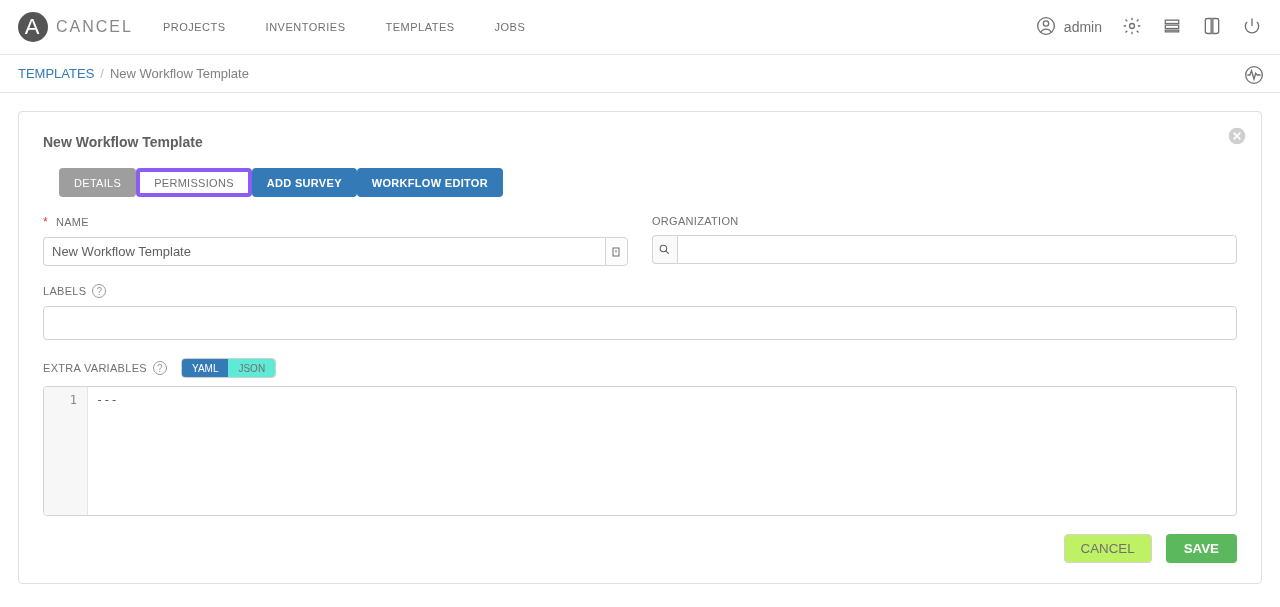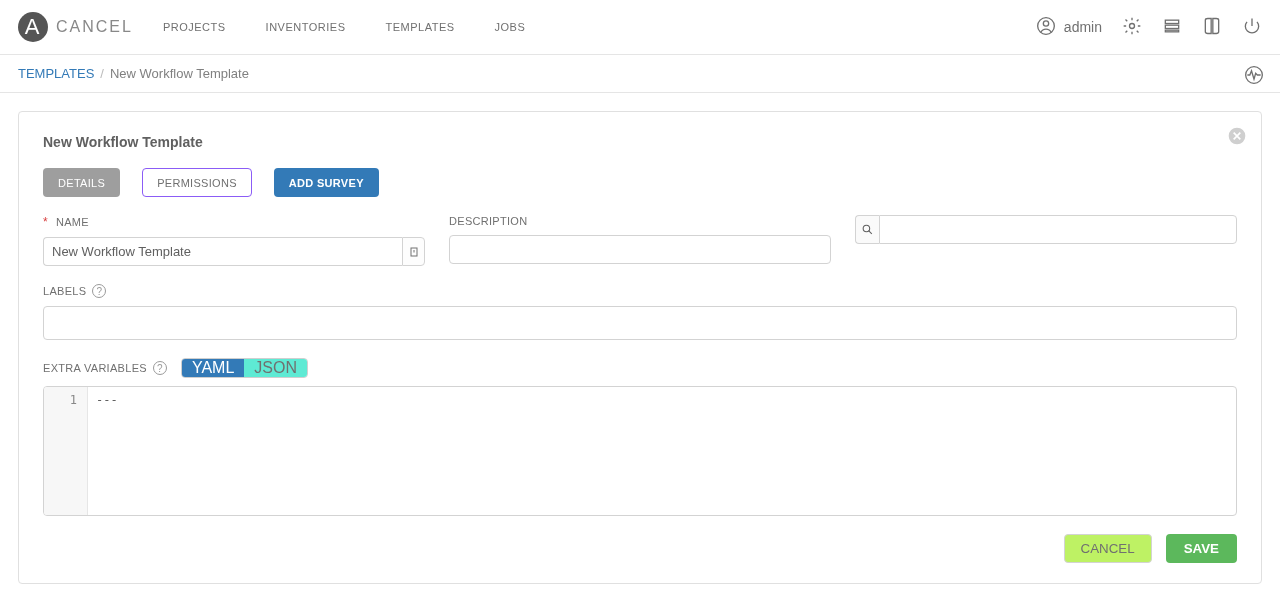--- a/index.html
+++ b/index.html
@@ -22,24 +22,24 @@
   .bc-sep { margin:0 6px; color:#bbb;}
   .bc-current { color:#808080;}
   .pulse { margin-left:auto; width:18px; height:18px; color:#606060;}
   
   
   .panel { margin:18px; border:1px solid #e0e0e0; border-radius:4px; padding:22px 24px 20px 24px; position:relative;}
   .panel-title { font-size:14px; font-weight:700; color:#606060; margin-bottom:18px;}
   .panel-close { position:absolute; top:14px; right:16px; width:18px; height:18px; color:#c5c5c5; cursor:pointer;}
   
   
-  .tabs-row { display:flex; align-items:center; gap:22px; margin-bottom:18px;}
+  .tabs-row { display:flex; align-items:center; gap:0; margin-bottom:18px;margin-left:16px;}
   .tab-btn, .action-btn { height:29px; padding:0 14px; border-radius:4px; font-size:11px; letter-spacing:0.3px; display:flex; align-items:center; justify-content:center; cursor:pointer; border:1px solid transparent;}
   .tab-active { background:#9e9e9e; color:#fff;}
-  .tab-default { background:#fff; color:#707070; border:1px solid #8b5cf6;}
+  .tab-default { background:#fff; color:#707070; border:4px solid #8b5cf6;}
   .tab-highlight { background:#fff; color:#707070; border:1px solid #d3d3d3;}
   .highlight-wrap { border:3px solid #e2553b; border-radius:4px; padding:3px;}
   .btn-primary { background:#337ab7; color:#fff; font-weight:600;}
   
   
   .form-row { display:flex; gap:24px; margin-bottom:18px;}
   .form-col { flex:1; display:flex; flex-direction:column;}
   .label { font-size:11px; color:#707070; letter-spacing:0.3px; margin-bottom:8px; display:flex; align-items:center; gap:6px;}
   .req { color:#d84040; font-size:12px; margin-right:2px;}
   .input, .input-group { height:29px; border:1px solid #d3d3d3; border-radius:4px; background:#fff; padding:0 8px; font-size:13px; color:#606060; width:100%;}
@@ -50,21 +50,21 @@
   .org-search-btn { width:26px; height:29px; border:1px solid #d3d3d3; border-right:none; border-top-left-radius:4px; border-bottom-left-radius:4px; display:flex; align-items:center; justify-content:center; background:#fafafa; cursor:pointer;}
   .org-input { border-top-left-radius:0; border-bottom-left-radius:0;}
   
   .help-icon { width:14px; height:14px; border-radius:50%; border:1px solid #9a9a9a; color:#9a9a9a; font-size:10px; display:inline-flex; align-items:center; justify-content:center; cursor:pointer;}
   
   .labels-input { height:34px; border:1px solid #d3d3d3; border-radius:4px; width:100%;}
   
   
   .ev-header { display:flex; align-items:center; gap:14px; margin-bottom:8px;}
   .toggle-pair { display:flex; border-radius:4px; overflow:hidden; border:1px solid #cfcfcf; height:20px;}
-  .toggle-pair span { padding:0 10px; font-size:16px; display:flex; align-items:center; cursor:pointer;}
+  .toggle-pair span { padding:0 10px; font-size:10px; display:flex; align-items:center; cursor:pointer;}
   .tog-active { background:#337ab7; color:#fff;}
   .tog-inactive { background:#5eead4; color:#707070;}
   
   .code-box { border:1px solid #d3d3d3; border-radius:4px; display:flex; height:130px; overflow:hidden;}
   .gutter { width:44px; background:#f7f7f7; border-right:1px solid #e6e6e6; text-align:right; padding:6px 10px 0 0; color:#888; font-size:12px; font-family: Menlo, Consolas, monospace;}
   .code-area { flex:1; padding:6px 8px; font-family: Menlo, Consolas, monospace; font-size:12px; color:#606060;}
   
   
   .form-footer { display:flex; justify-content:flex-end; gap:14px; margin-top:18px;}
   .btn-cancel { height:29px; padding:0 16px; border:1px solid #d3d3d3; border-radius:4px; background:#bef264; color:#707070; cursor:pointer;}
@@ -141,43 +141,41 @@
     <svg viewBox="0 0 24 24">
         <circle cx="12" cy="12" r="10" fill="#cfcfcf" stroke="none"></circle>
         <path d="M8 8l8 8M16 8l-8 8" stroke="#fff" stroke-width="2"></path>
       </svg>
   </span>
 
   <div class="tabs-row">
     <div class="tab-btn tab-active">DETAILS</div>
     <div class="tab-btn tab-default">PERMISSIONS</div>
     <div class="tab-btn btn-primary">ADD SURVEY</div>
+    <div class="tab-btn btn-primary">WORKFLOW EDITOR</div>
   </div>
 
   <div class="form-row">
     <div class="form-col">
       <div class="label">
           <span class="req">*</span>
           <span>NAME</span>
         </div>
       <div class="input-with-btn">
         <input class="input" type="text" value="New Workflow Template" style="">
         <div class="input-side-btn">
           <svg width="12" height="12" viewBox="0 0 24 24" fill="none" stroke="#707070" stroke-width="2">
               <rect x="6" y="4" width="12" height="16"></rect>
               <path d="M12 8v5M12 16v0"></path>
             </svg>
         </div>
       </div>
     </div>
     <div class="form-col">
-      <div class="label">DESCRIPTION</div>
-      <input class="input" type="text" value="" style="">
-    </div>
-    <div class="form-col">
+      <div class="label">ORGANIZATION</div>
       <div class="org-wrap">
         <div class="org-search-btn">
           <svg width="13" height="13" viewBox="0 0 24 24" fill="none" stroke="#606060" stroke-width="2">
               <circle cx="10" cy="10" r="6"></circle>
               <path d="M20 20l-6-6"></path>
             </svg>
         </div>
         <input class="input org-input" type="text" value="" style="">
       </div>
     </div>

